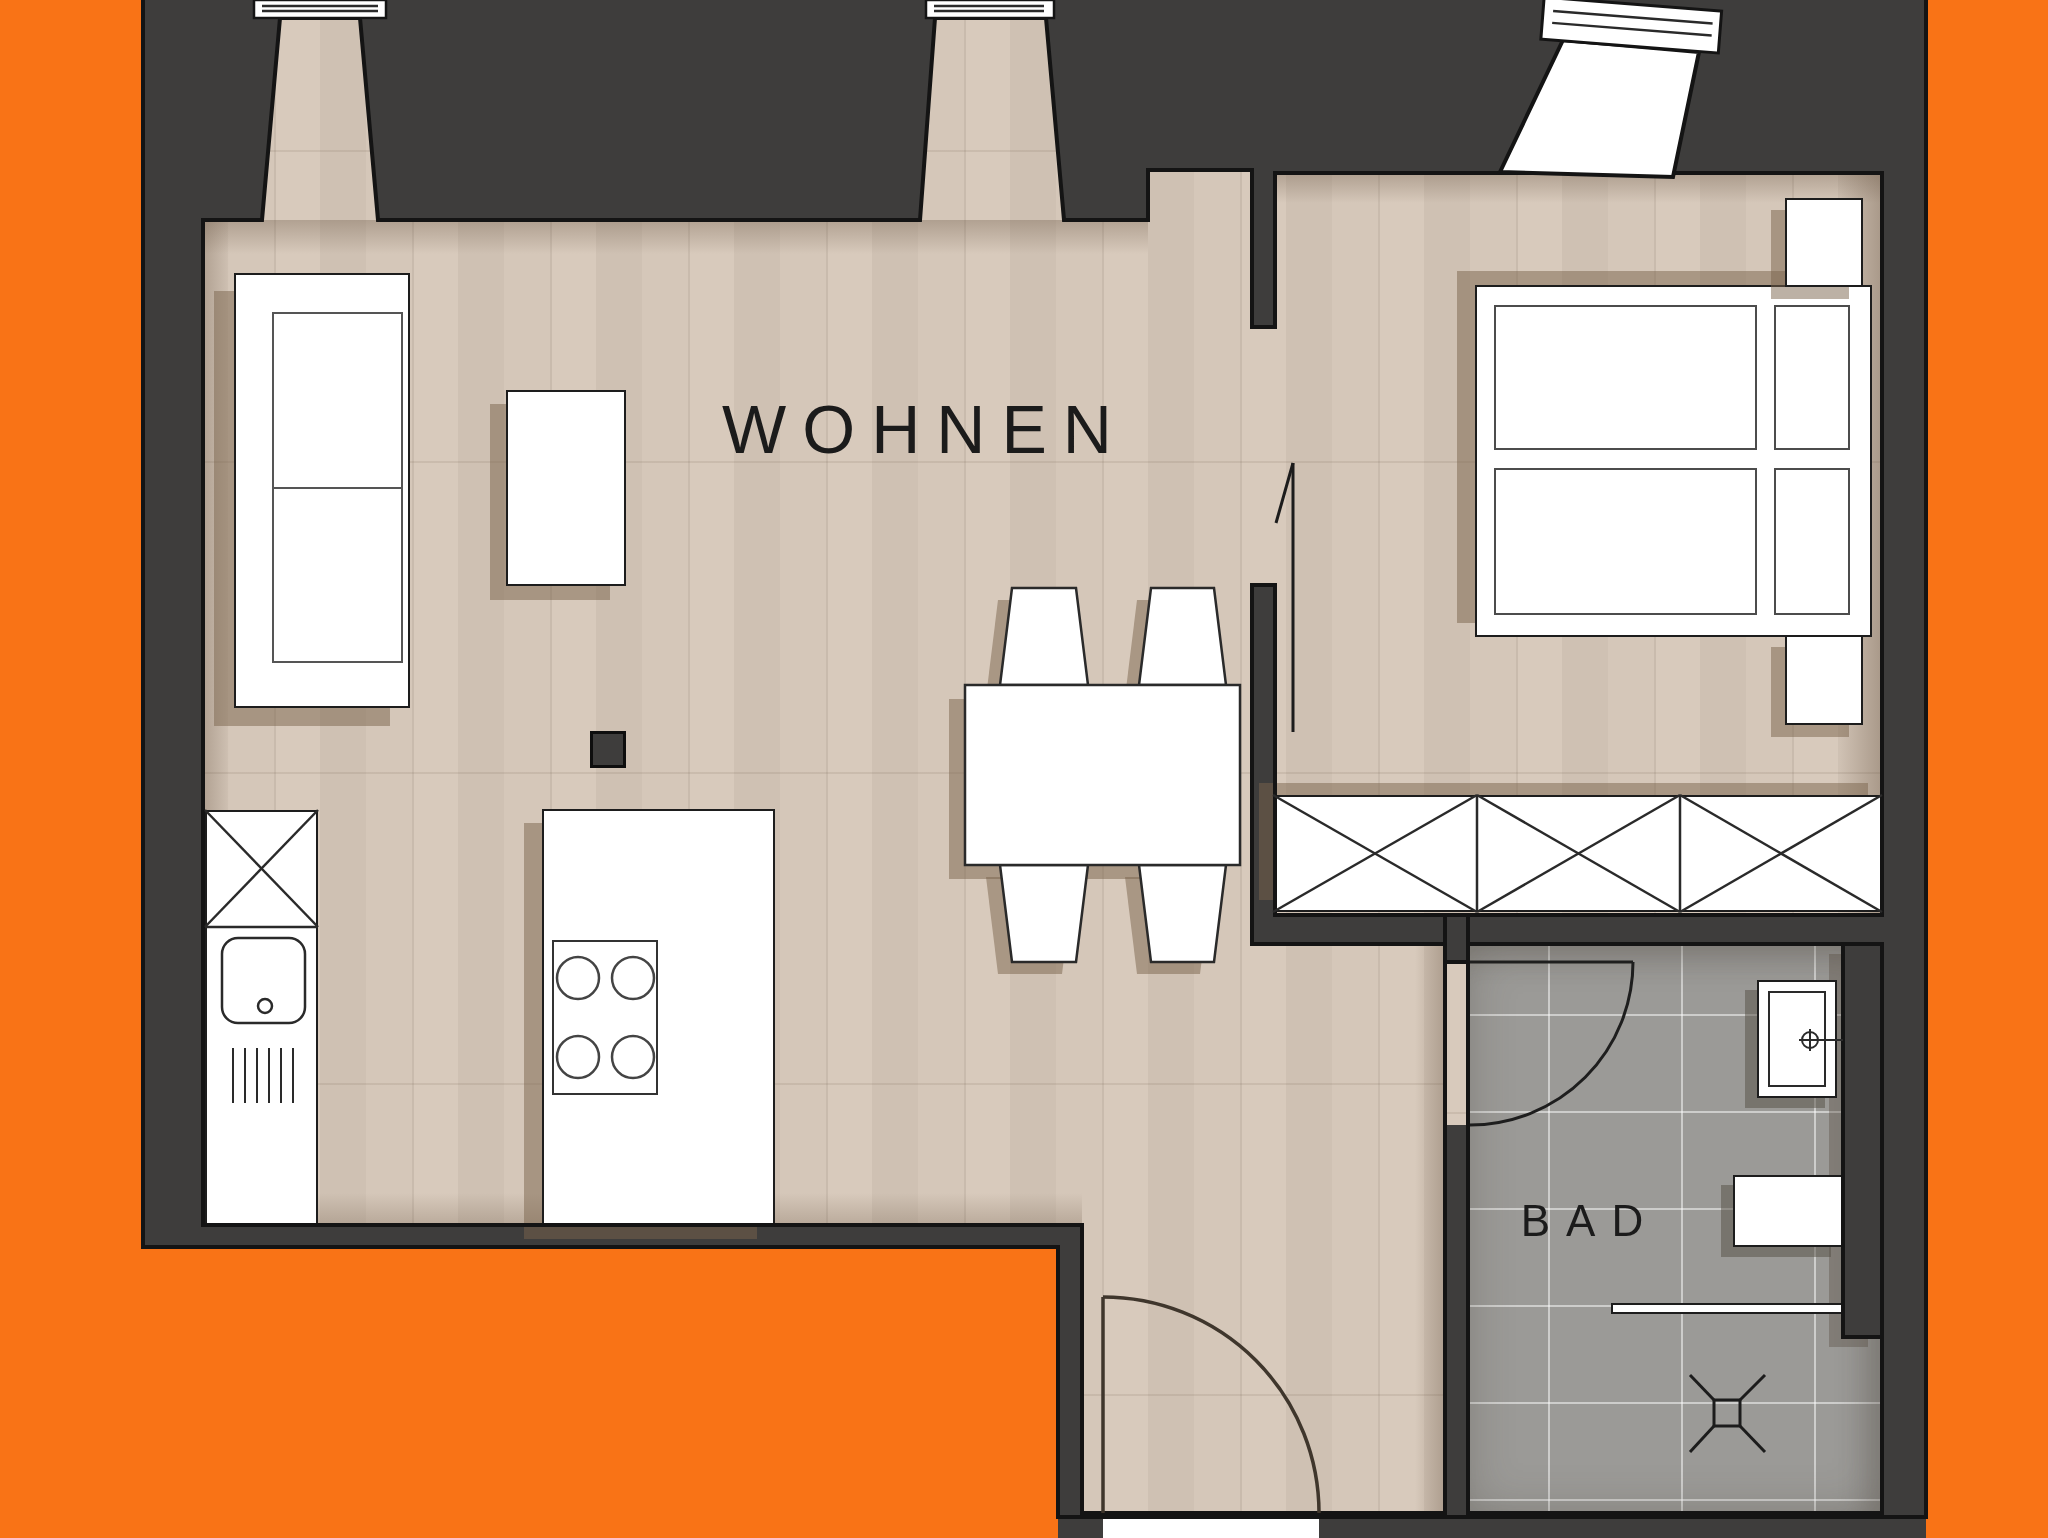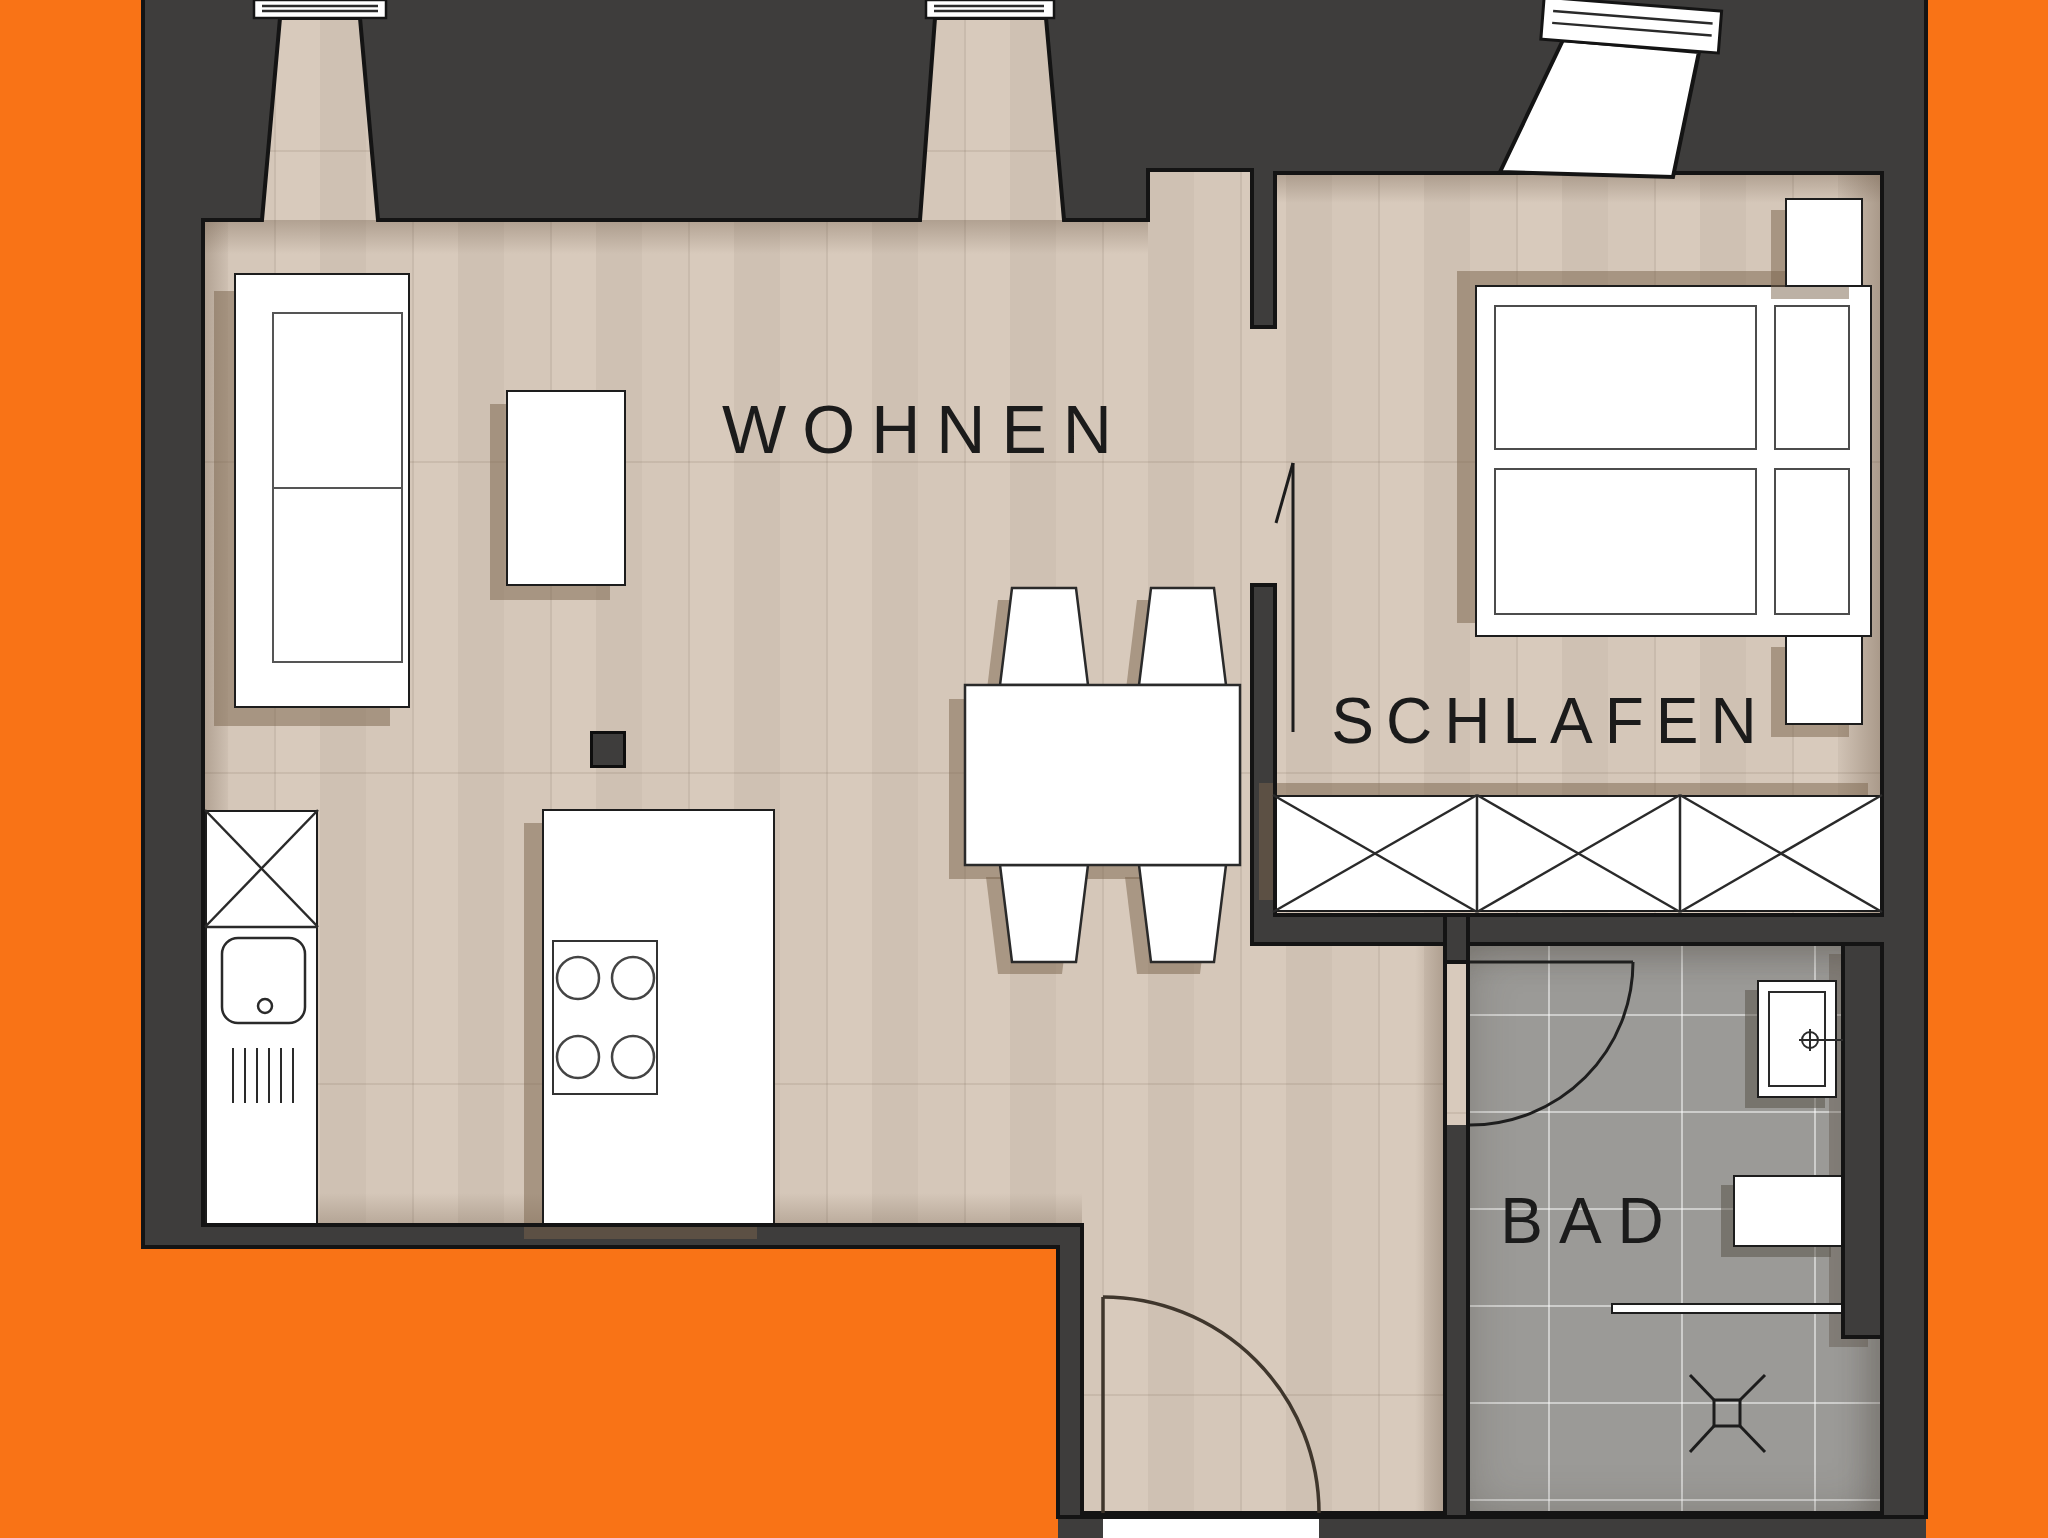--- a/index.html
+++ b/index.html
@@ -31,21 +31,21 @@
     box-shadow: inset 0 0 46px rgba(70,60,50,0.28), inset -18px 14px 26px rgba(70,60,50,0.22);
   }
   .furn{background:var(--furn);border:2.5px solid #1d1d1d;box-sizing:border-box;}
   .grad{pointer-events:none;}
   .label{
     position:absolute;transform:translate(-50%,-50%);
     color:#1b1b1b;font-weight:300;white-space:nowrap;line-height:1;
   }
   .label-wohnen{font-size:68px;letter-spacing:16px;}
   .label-schlafen{font-size:64px;letter-spacing:12px;}
-  .label-bad{font-size:64px;letter-spacing:16px;}
+  .label-bad{font-size:44px;letter-spacing:16px;}
   svg.overlay{position:absolute;left:0;top:0;}
   svg .ln{stroke:var(--outline);stroke-width:4;fill:none;}
   svg .thin{stroke:#2a2a2a;stroke-width:2.5;fill:none;}
   svg .door{stroke:var(--doorline);stroke-width:3.5;fill:none;}
   svg .shadpoly{fill:var(--shad);stroke:none;}
   svg .white{fill:#ffffff;}
 </style>
 </head>
 <body>
 
@@ -202,16 +202,15 @@
     <g stroke="#1c1c1c" stroke-width="3" fill="none">
       <rect x="1714" y="1400" width="26" height="26"></rect>
       <line x1="1714" y1="1400" x2="1690" y2="1375"></line>
       <line x1="1740" y1="1400" x2="1765" y2="1375"></line>
       <line x1="1714" y1="1426" x2="1690" y2="1452"></line>
       <line x1="1740" y1="1426" x2="1765" y2="1452"></line>
     </g>
   </svg>
 
   <div class="label label-wohnen" style="left:925px;top:429px;">WOHNEN</div>
-  <div class="label label-schlafen" style="left:1550px;top:721px;">SCHLAFEN</div>
   <div class="label label-bad" style="left:1590px;top:1221px;">BAD</div>
 
 </div>
 
 </body></html>

